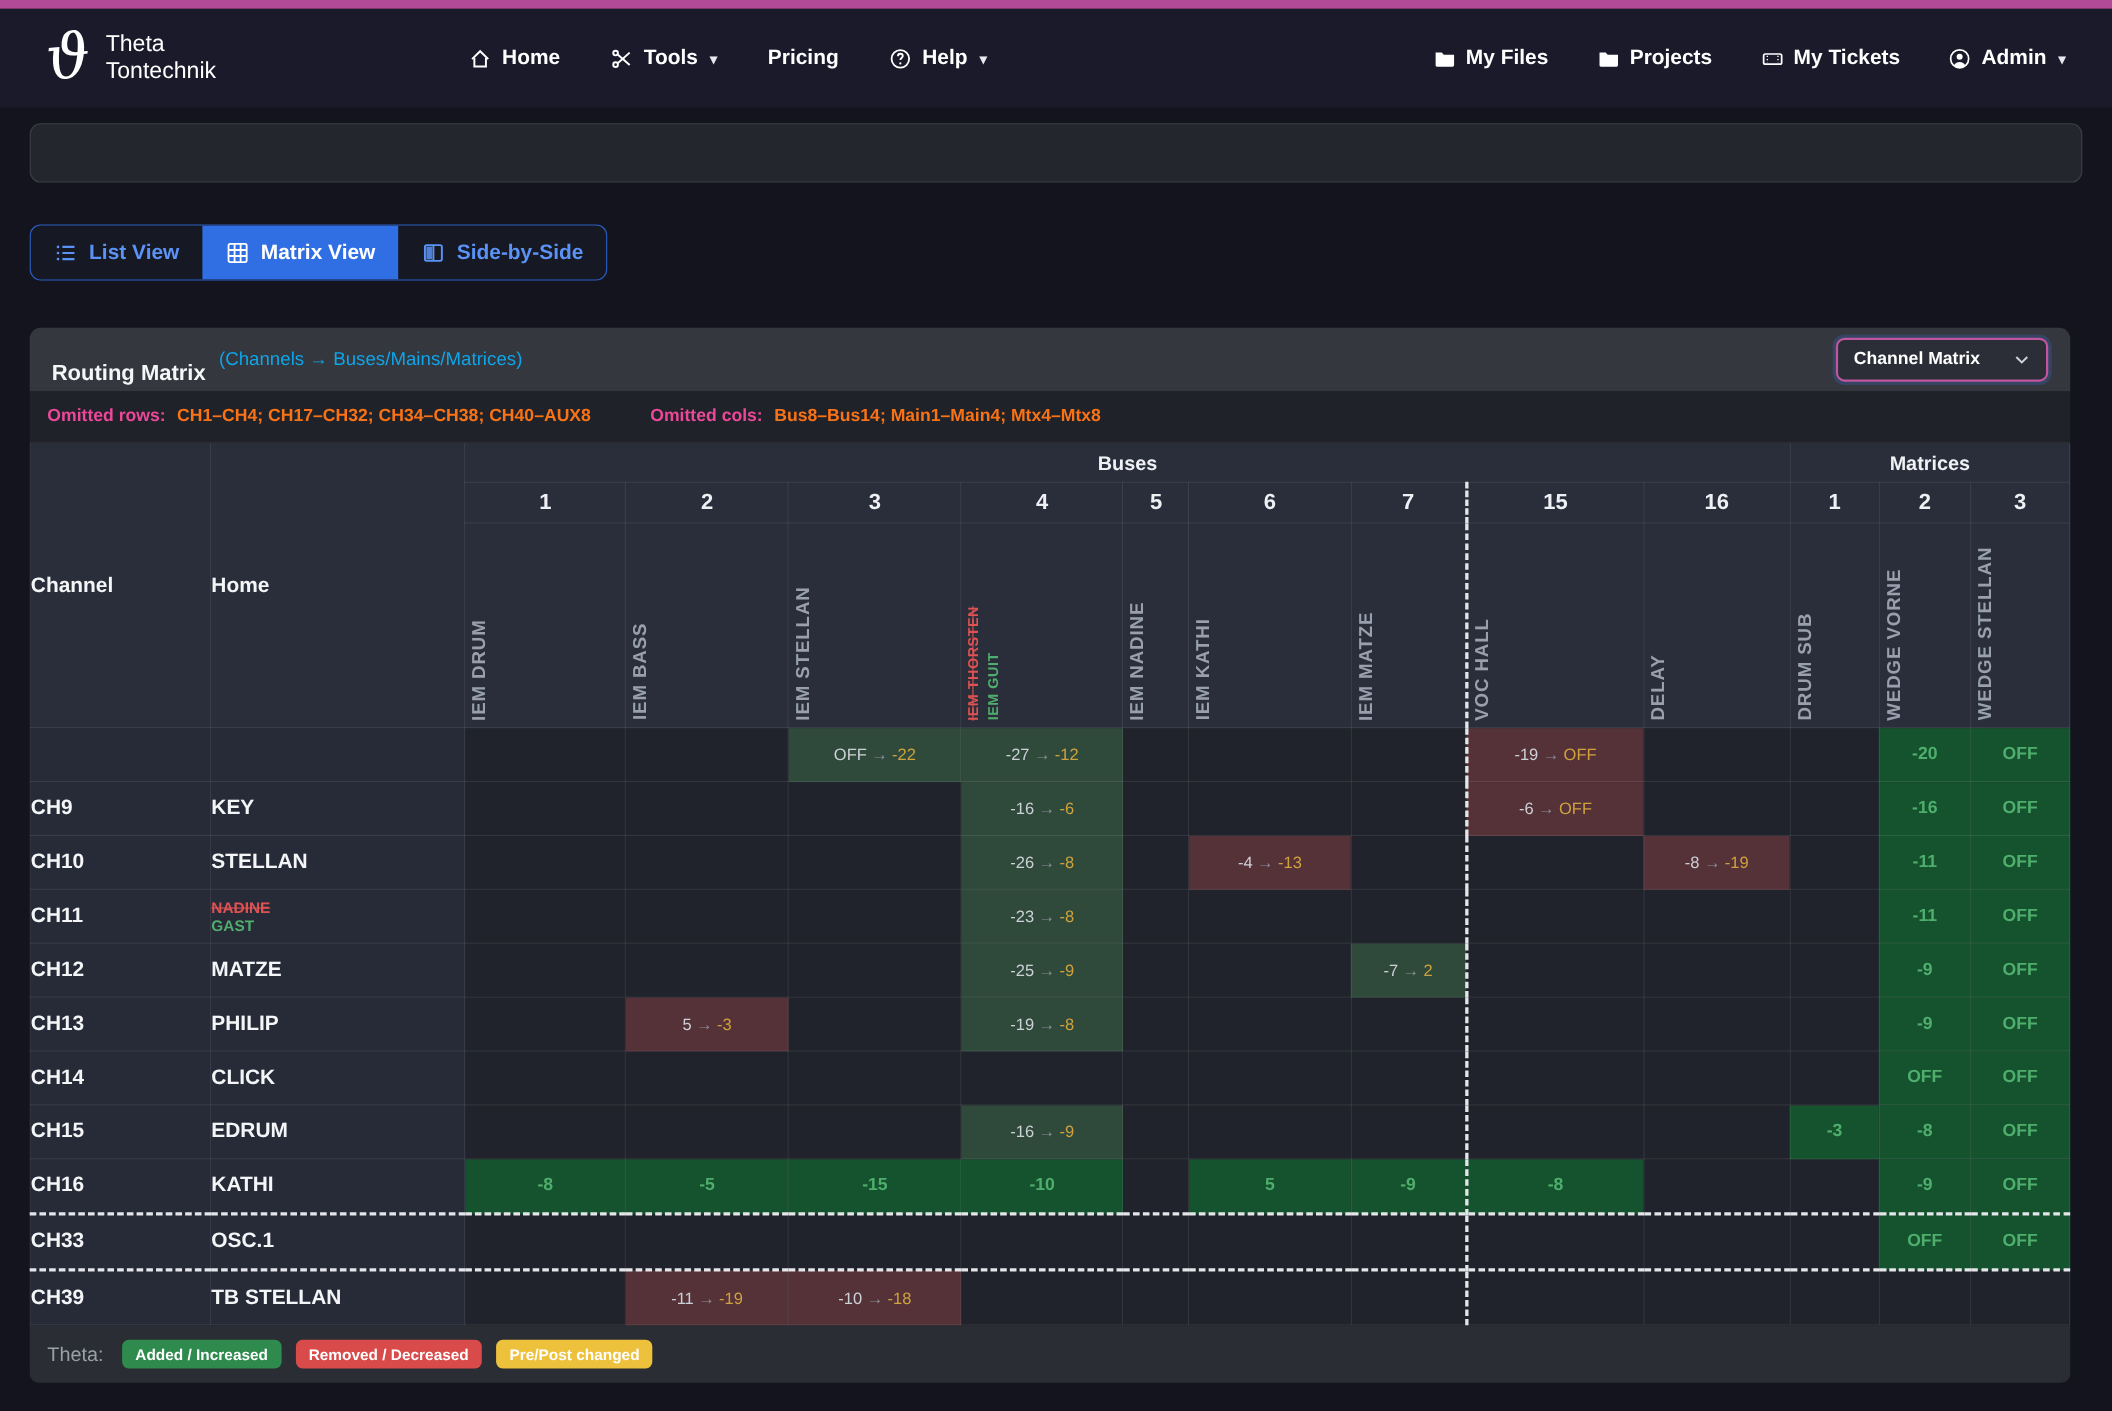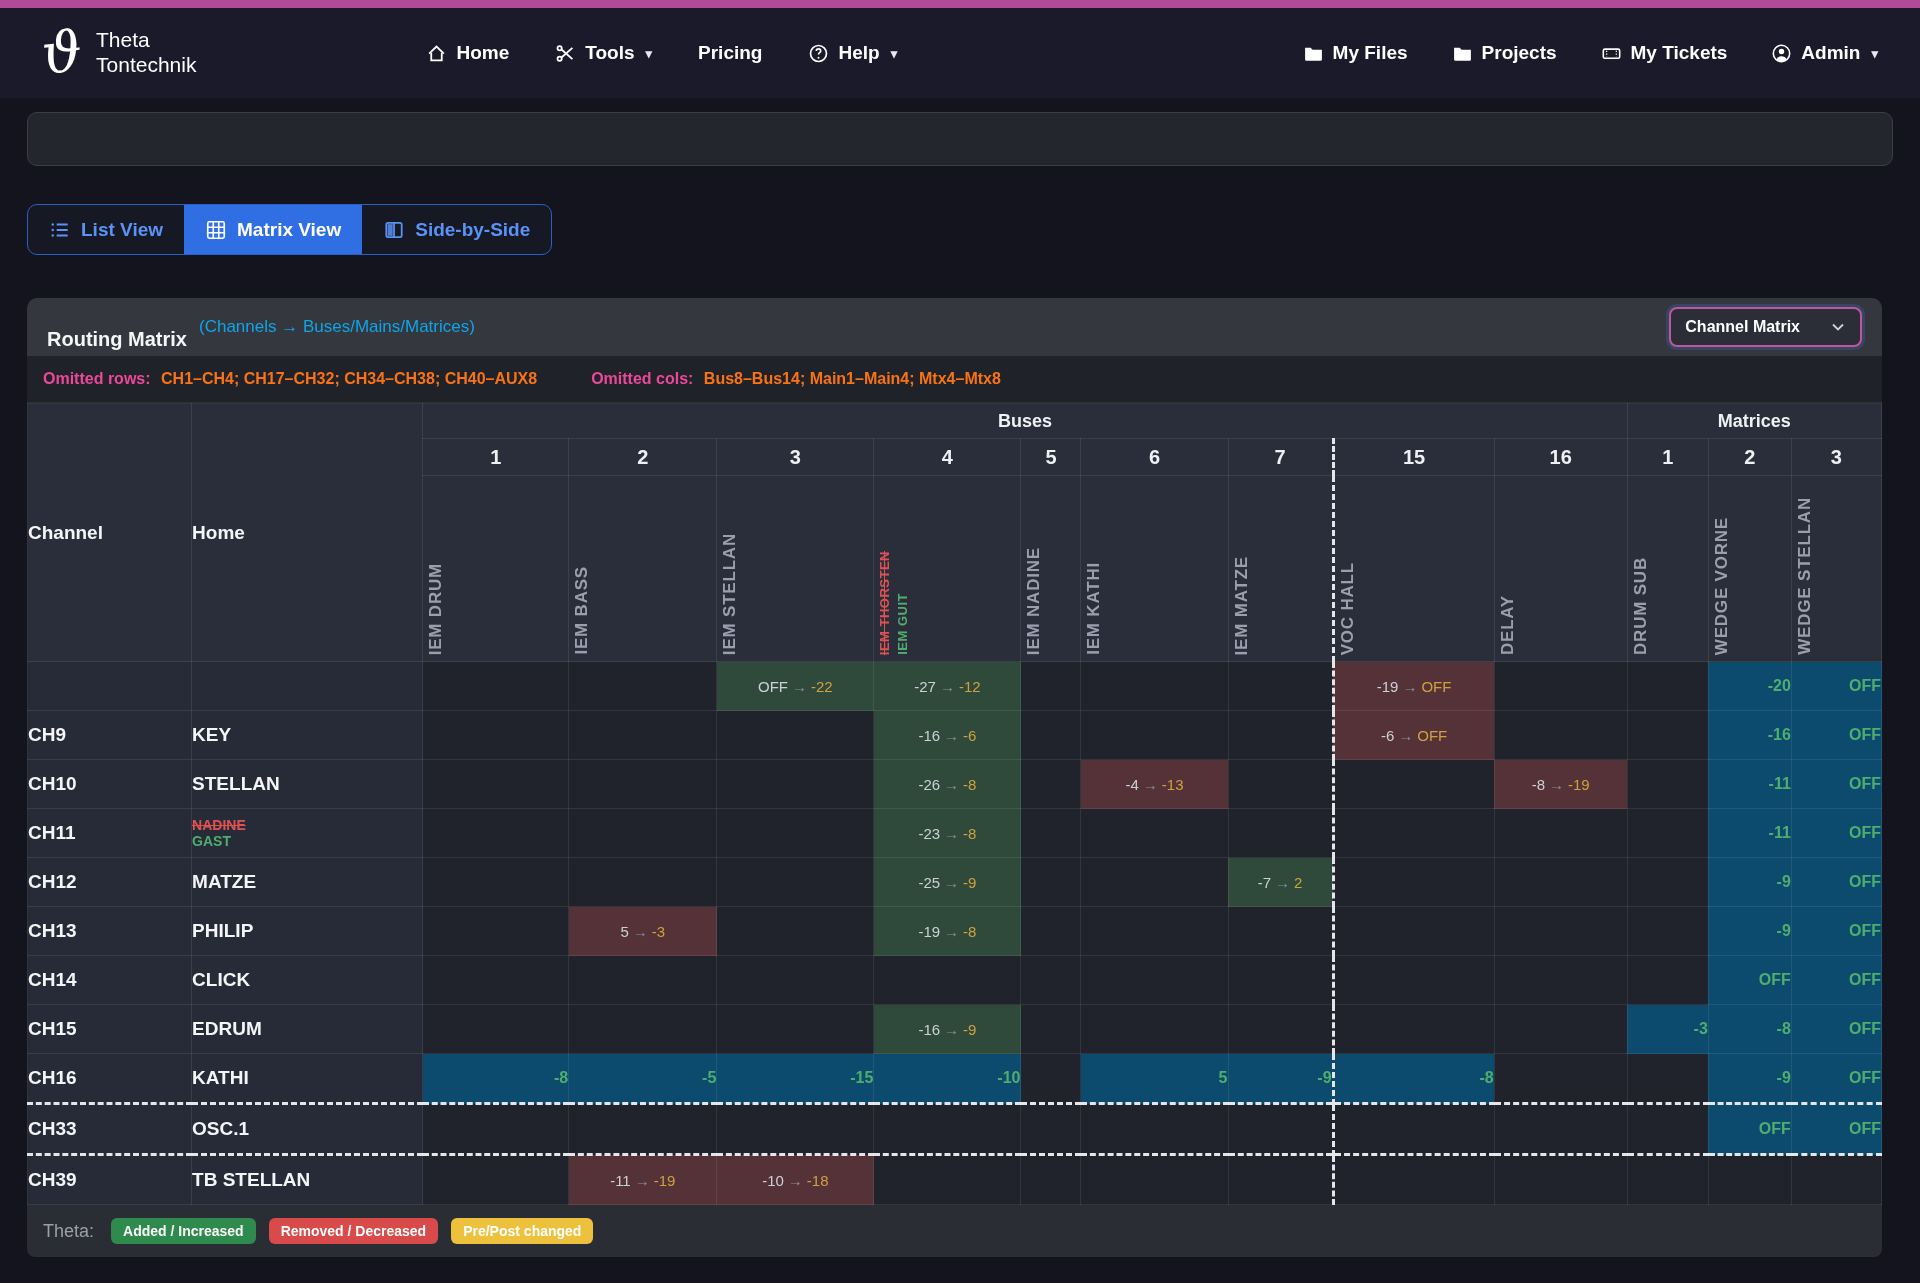--- a/index.html
+++ b/index.html
@@ -63,21 +63,21 @@
   .vlabel { writing-mode:vertical-rl; transform:rotate(180deg); display:inline-block;
             font-weight:700; font-size:17px; letter-spacing:0.8px; color:#99a0ad; white-space:nowrap; }
   .vlabel.removed { color:#e05252; text-decoration:line-through; font-size:13px; letter-spacing:0.5px; }
   .vlabel.added   { color:#4fae6d; font-size:13px; letter-spacing:0.5px; }
 
   td.c-label { background:#272b38; font-size:19px; font-weight:700; color:#f4f5f7;
                padding-left:16px; height:48px; }
   td.cell { background:#20232b; text-align:center; font-size:15px; height:48px; color:#ccd0d7; }
   td.cell.chg-add { background:#2f4a3a; }
   td.cell.chg-rem { background:#553138; }
-  td.cell.addv    { background:#0c4a6e; font-size:16px; font-weight:700; color:#4fae6d;text-align:right; }
+  td.cell.addv    { background:#14532d; font-size:16px; font-weight:700; color:#4fae6d; }
   .old { color:#ccd0d7; }
   .arr { color:#8b909b; padding:0 4px; }
   .new { color:#cfa23e; }
   .name-removed { display:block; color:#e05252; text-decoration:line-through; font-size:14px;
                   font-weight:700; line-height:1.15; }
   .name-added   { display:block; color:#4fae6d; font-size:14px; font-weight:700; line-height:1.15; }
 
   
   .omit-left { border-left:3px dashed #e4e6ea !important; }
   tr.dash-top > td, tr.dash-top > th { border-top:3px dashed #e4e6ea !important; }

